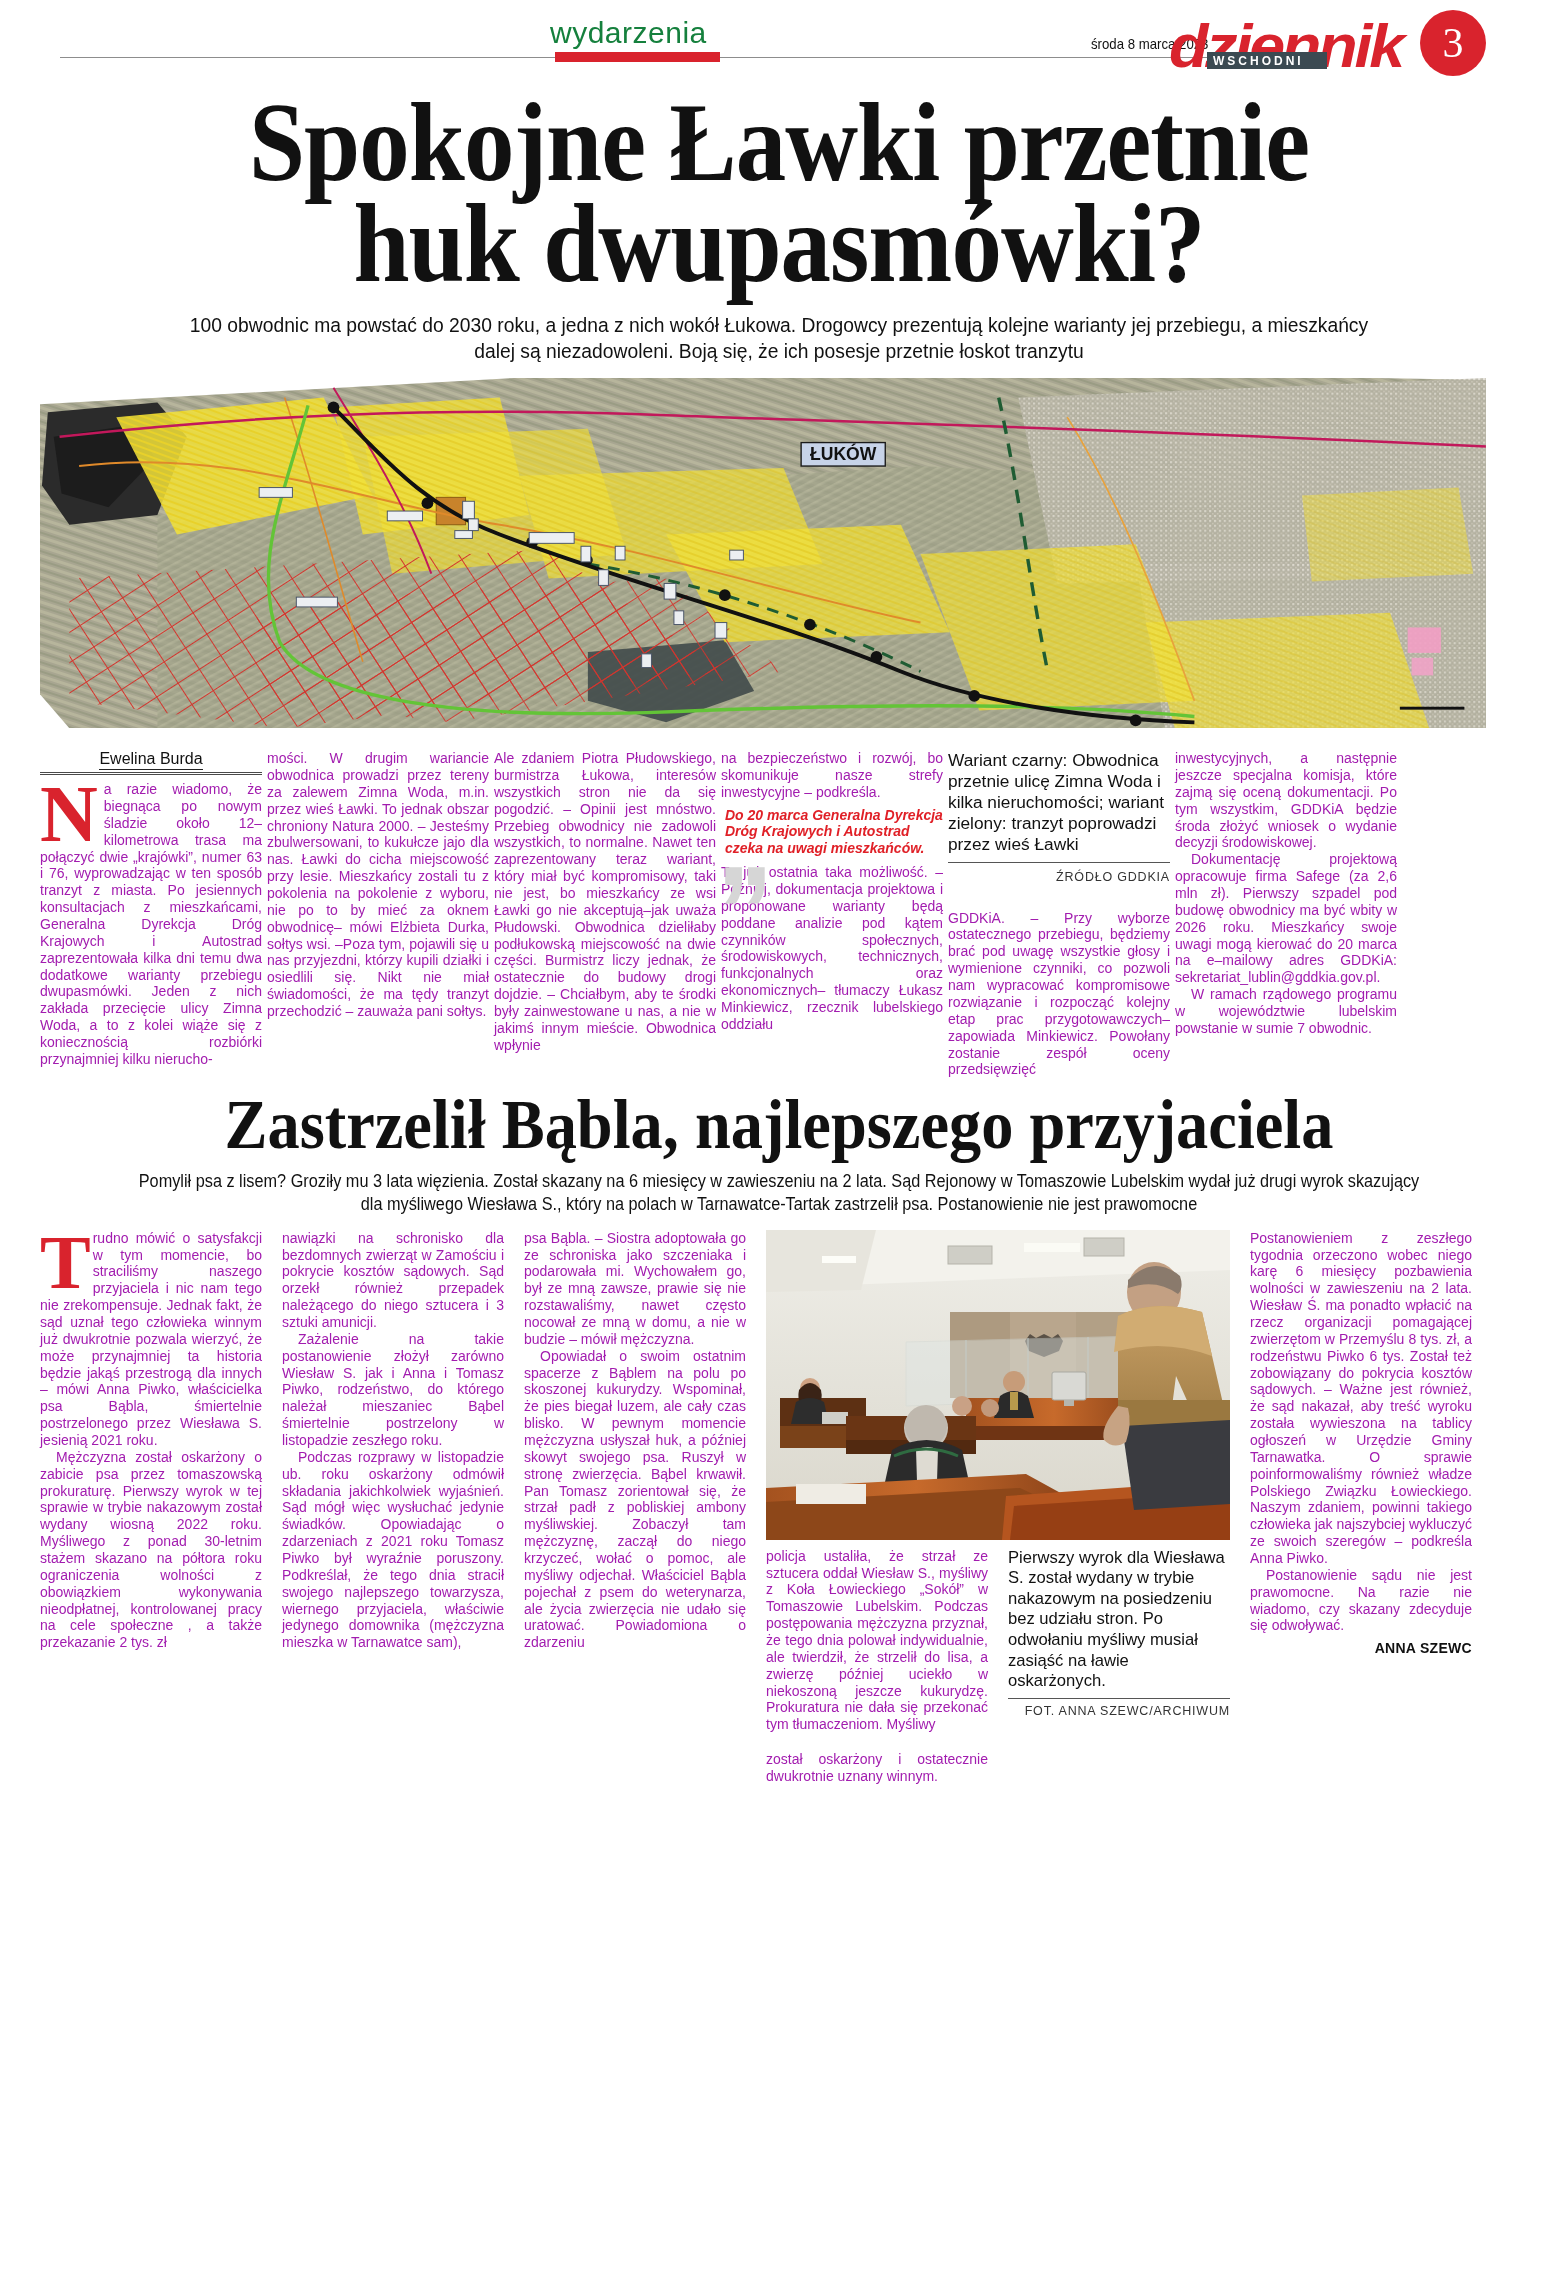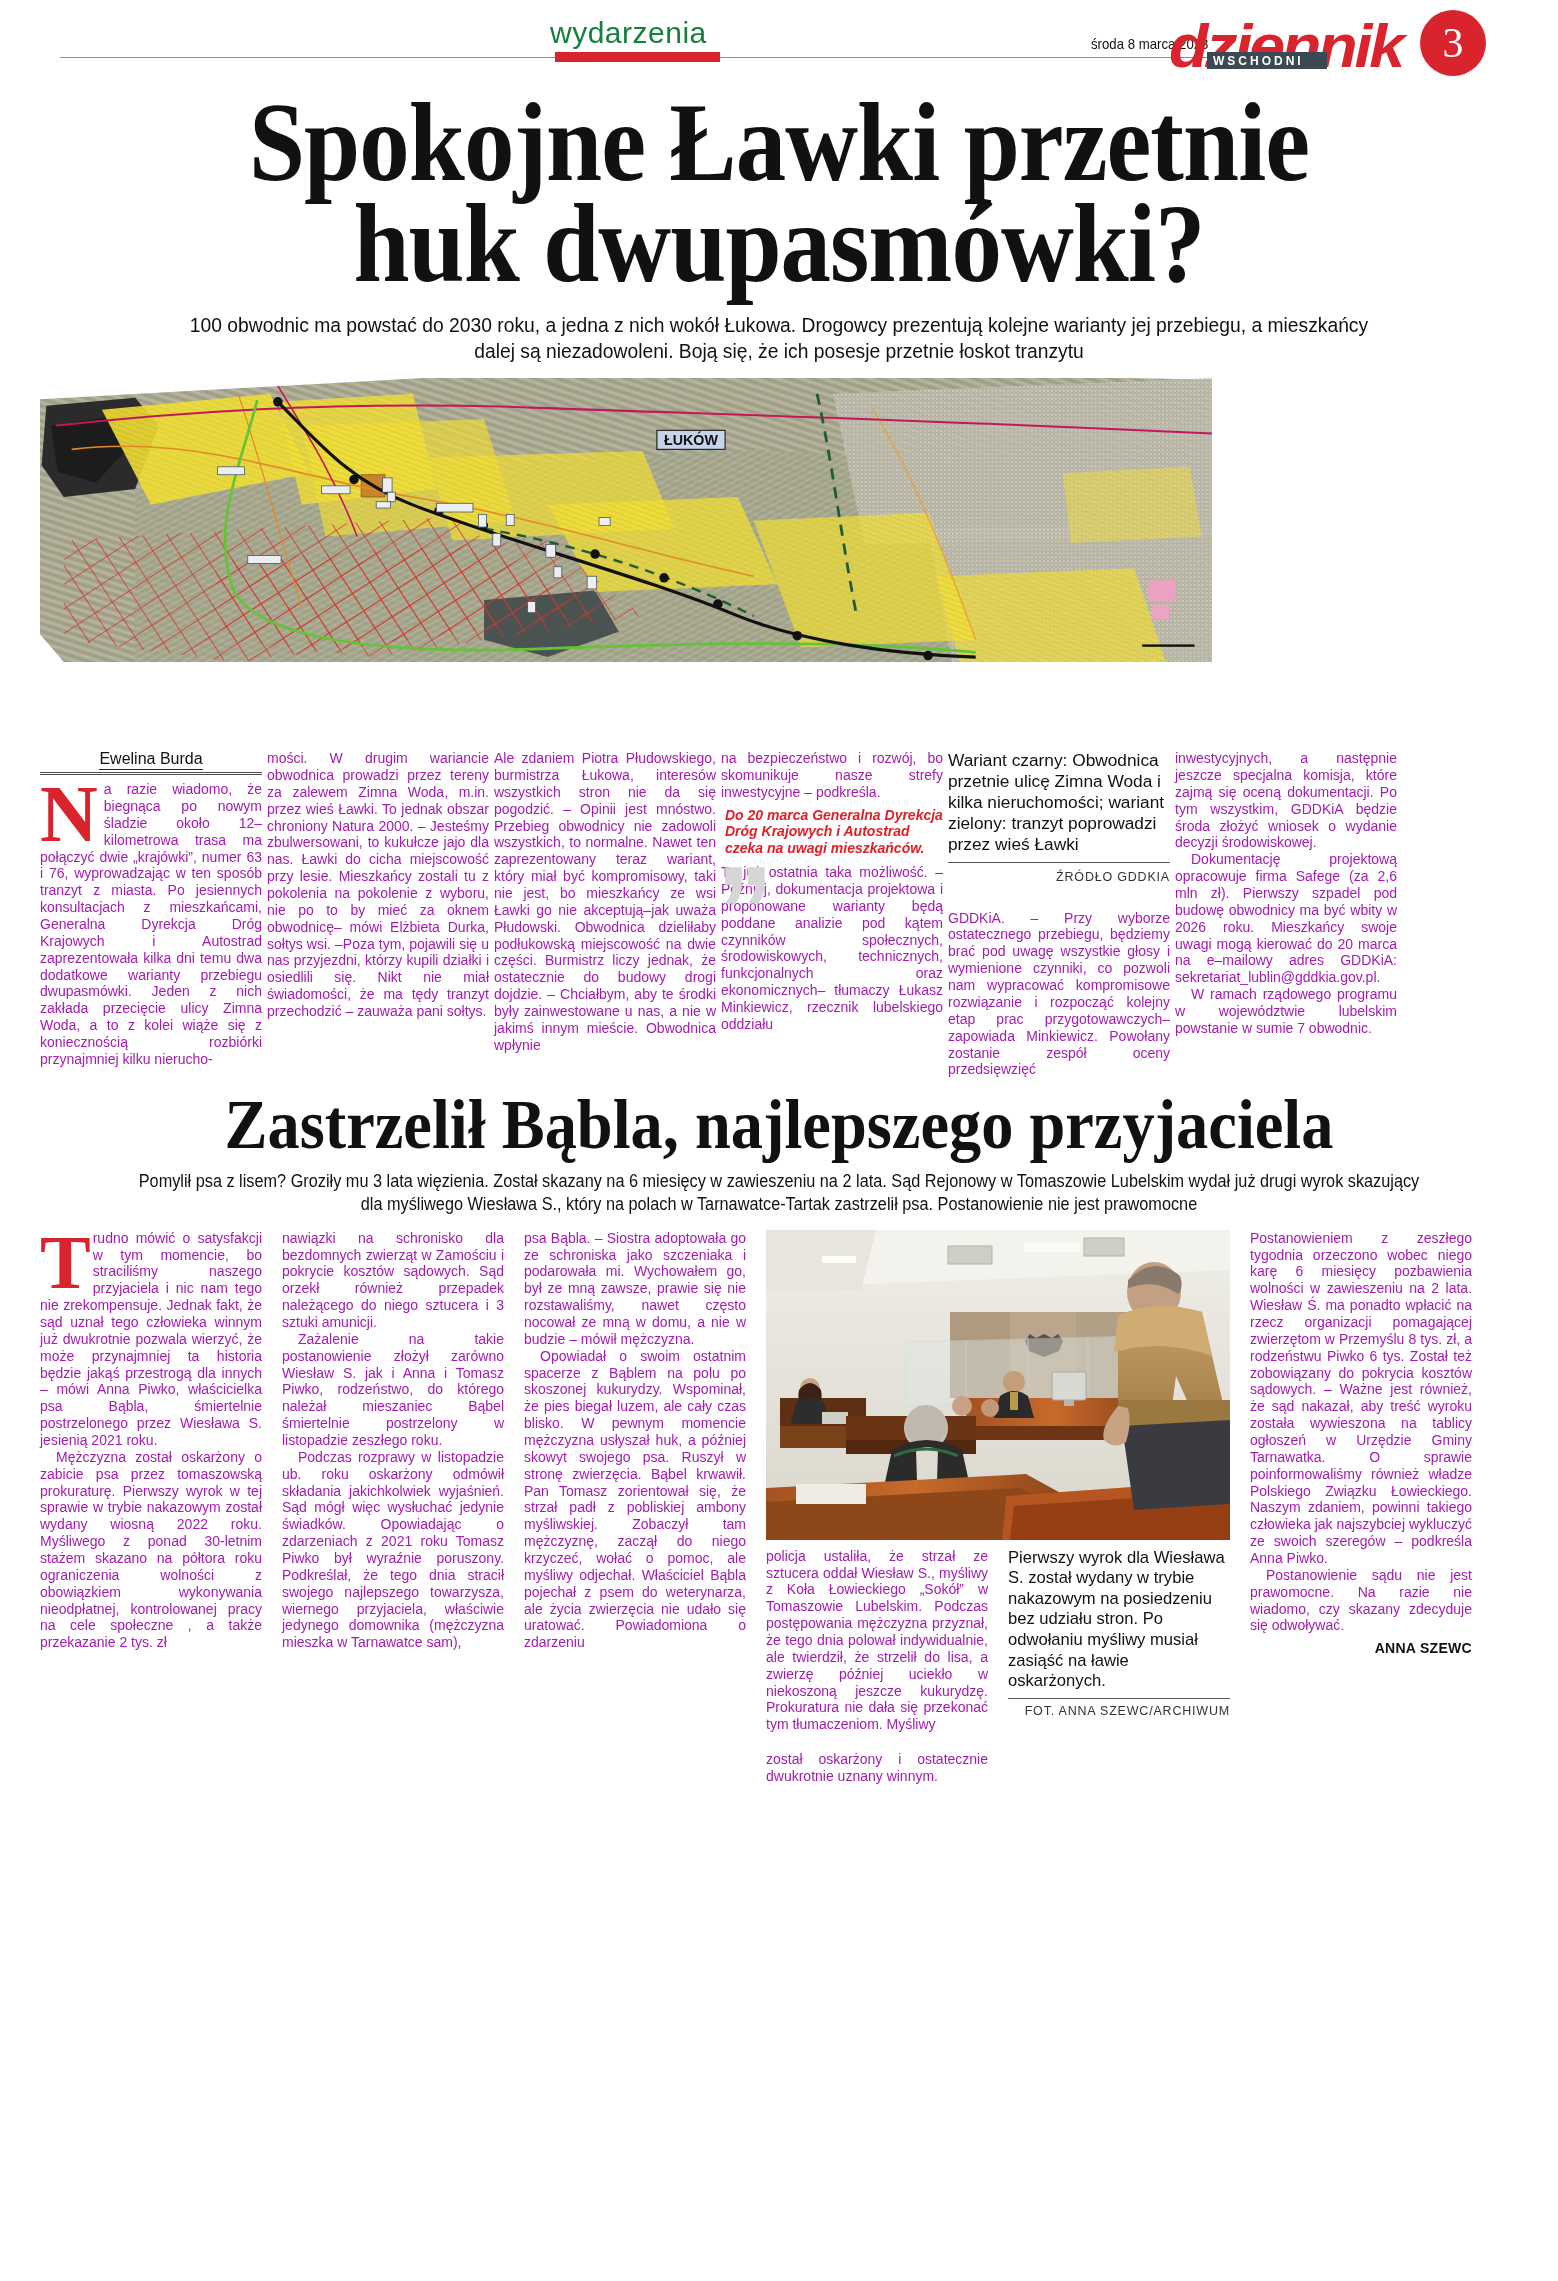--- a/index.html
+++ b/index.html
@@ -56,21 +56,21 @@
     margin:12px 0 0;
   }
   .deck {
     text-align:center; margin:18px 90px 0;
     font-family:"Liberation Sans", sans-serif;
     font-size:20.5px; line-height:1.28; color:#111;
     transform:scaleX(.94); transform-origin:center top;
   }
 
   
-  .mapwrap { position:relative; margin-top:14px; width:1172px; height:358px; overflow:hidden; background:#fff; }
+  .mapwrap { position:relative; margin-top:14px; width:1446px; height:358px; overflow:hidden; background:#fff; }
   .mapimg { position:absolute; inset:0; }
 
   
   .cols1 { display:flex; gap:5px; margin-top:14px; }
   .col { width:222px; }
   .byline-wrap { border-bottom:3px double #4a4a4a; padding-bottom:2px; margin-bottom:6px; text-align:center;}
   .byline {
     font-family:"Liberation Sans", sans-serif; font-size:16px;
     border-bottom:1px solid #222; display:inline-block; padding-bottom:1px;
   }

